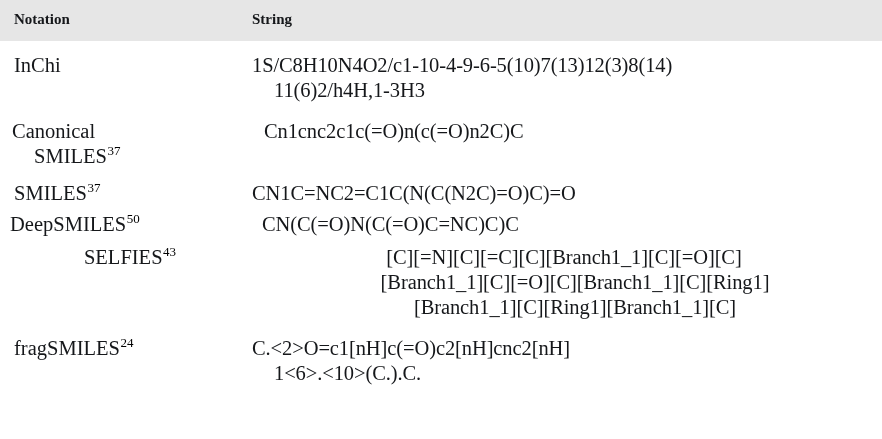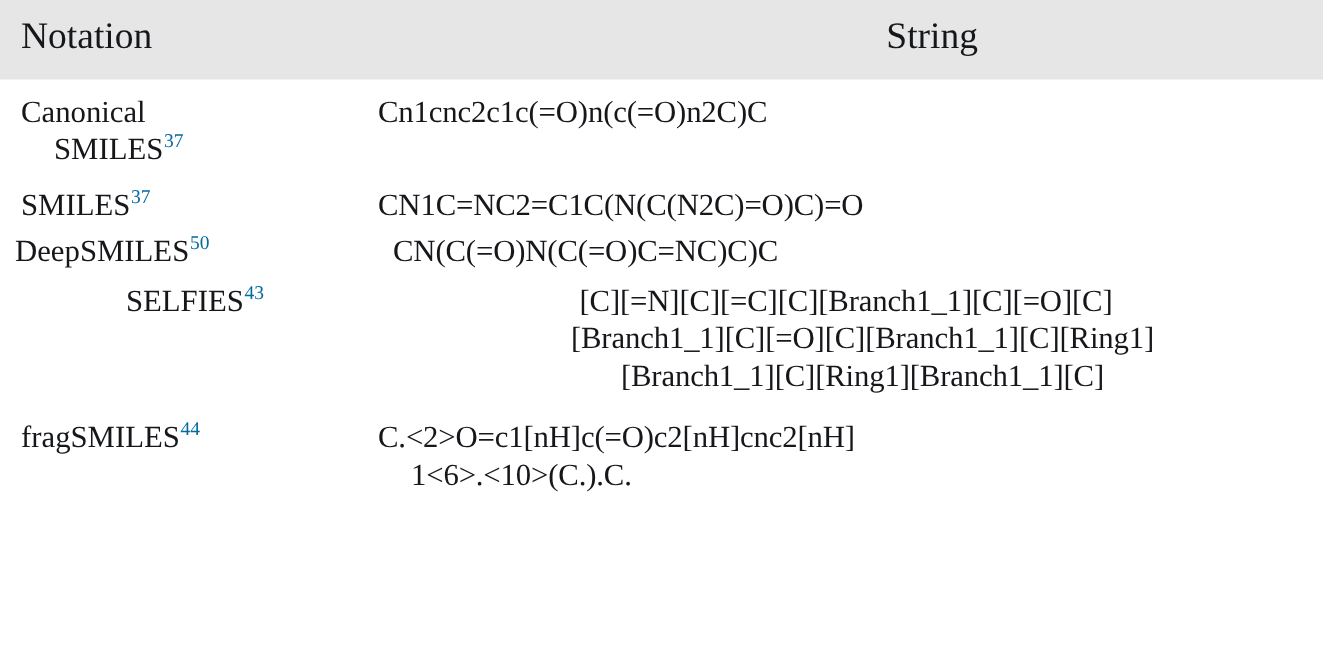--- a/index.html
+++ b/index.html
@@ -24,39 +24,39 @@
     width: 882px;
     border-collapse: collapse;
     table-layout: fixed;
   }
 
   
   thead tr.header-row {
     background: #e6e6e6;
   }
   thead th {
-    font-weight: normal;
-    font-size: 25px;
+    font-weight: bold;
+    font-size: 15px;
     line-height: 1.15;
     padding: 11px 0 13px 0;
     vertical-align: middle;
     border: none;
   }
   th.col-notation {
     width: 238px;
     text-align: left;
     padding-left: 14px;
   }
   th.col-string {
     text-align: left;
     padding-left: 0;
   }
   .string-head-inner {
     display: block;
-    text-align: right;
+    text-align: left;
     width: 400px;
   }
 
   
   tbody td {
     vertical-align: top;
     border: none;
     font-size: 20.5px;
     line-height: 25px;
   }
@@ -72,39 +72,39 @@
   .notation-label {
     display: inline;
   }
   
   .notation-cell .wrap-indent {
     display: block;
     padding-left: 22px;
   }
 
   sup.ref {
-    color: #0369a1;
+    color: #000000;
     font-size: 13px;
     vertical-align: super;
     line-height: 0;
     margin-left: 0.5px;
   }
 
   .string-line {
     display: block;
     white-space: pre;
     letter-spacing: -0.1px;
   }
   .string-line.cont {
     padding-left: 22px;
   }
 
   
   tr.row-inchi td { padding-top: 12px; padding-bottom: 6px; }
-  tr.row-canonical td { padding-top: 10px; padding-bottom: 4px; }
+  tr.row-canonical td { padding-top: 10px; padding-bottom: 4px; padding-left: 12px; }
   tr.row-smiles td { padding-top: 8px; padding-bottom: 2px; }
   tr.row-deepsmiles td { padding-top: 4px; padding-bottom: 2px; padding-left: 10px; }
   tr.row-selfies td { padding-top: 6px; padding-bottom: 4px; text-align: center; }
   tr.row-fragsmiles td { padding-top: 12px; padding-bottom: 6px; }
 </style>
 </head>
 <body>
 
 <div class="table-wrap">
   <table class="notation-table">
@@ -113,20 +113,29 @@
         <th class="col-notation">
           <span>Notation</span>
         </th>
         <th class="col-string">
           <span class="string-head-inner">String</span>
         </th>
       </tr>
     </thead>
     <tbody>
 
+      <tr class="row-inchi">
+        <td class="notation-cell">
+          <span class="notation-label">InChi</span>
+        </td>
+        <td class="string-cell">
+          <span class="string-line">1S/C8H10N4O2/c1-10-4-9-6-5(10)7(13)12(3)8(14)</span>
+          <span class="string-line cont">11(6)2/h4H,1-3H3</span>
+        </td>
+      </tr>
 
       <tr class="row-canonical">
         <td class="notation-cell">
           <span class="notation-label">Canonical</span>
           <span class="wrap-indent"><span>SMILES</span><sup class="ref">37</sup></span>
         </td>
         <td class="string-cell">
           <span class="string-line">Cn1cnc2c1c(=O)n(c(=O)n2C)C</span>
         </td>
       </tr>
@@ -155,21 +164,21 @@
         </td>
         <td class="string-cell">
           <span class="string-line">[C][=N][C][=C][C][Branch1_1][C][=O][C]</span>
           <span class="string-line cont">[Branch1_1][C][=O][C][Branch1_1][C][Ring1]</span>
           <span class="string-line cont">[Branch1_1][C][Ring1][Branch1_1][C]</span>
         </td>
       </tr>
 
       <tr class="row-fragsmiles">
         <td class="notation-cell">
-          <span class="notation-label">fragSMILES</span><sup class="ref">44</sup>
+          <span class="notation-label">fragSMILES</span><sup class="ref">24</sup>
         </td>
         <td class="string-cell">
           <span class="string-line">C.&lt;2&gt;O=c1[nH]c(=O)c2[nH]cnc2[nH]</span>
           <span class="string-line cont">1&lt;6&gt;.&lt;10&gt;(C.).C.</span>
         </td>
       </tr>
 
     </tbody>
   </table>
 </div>

